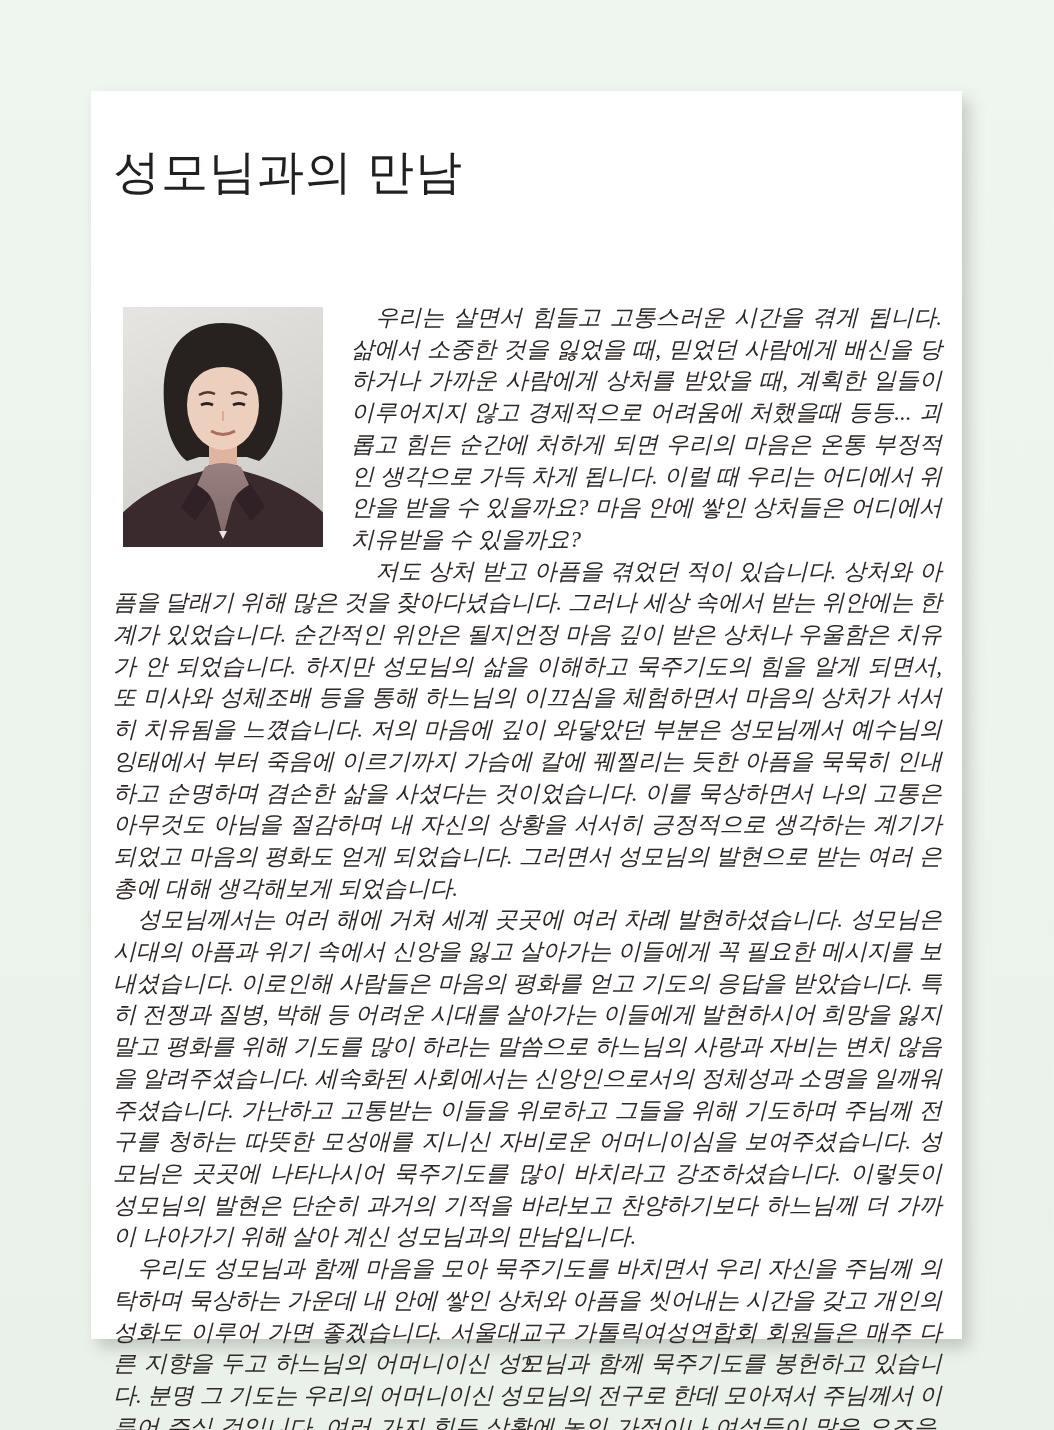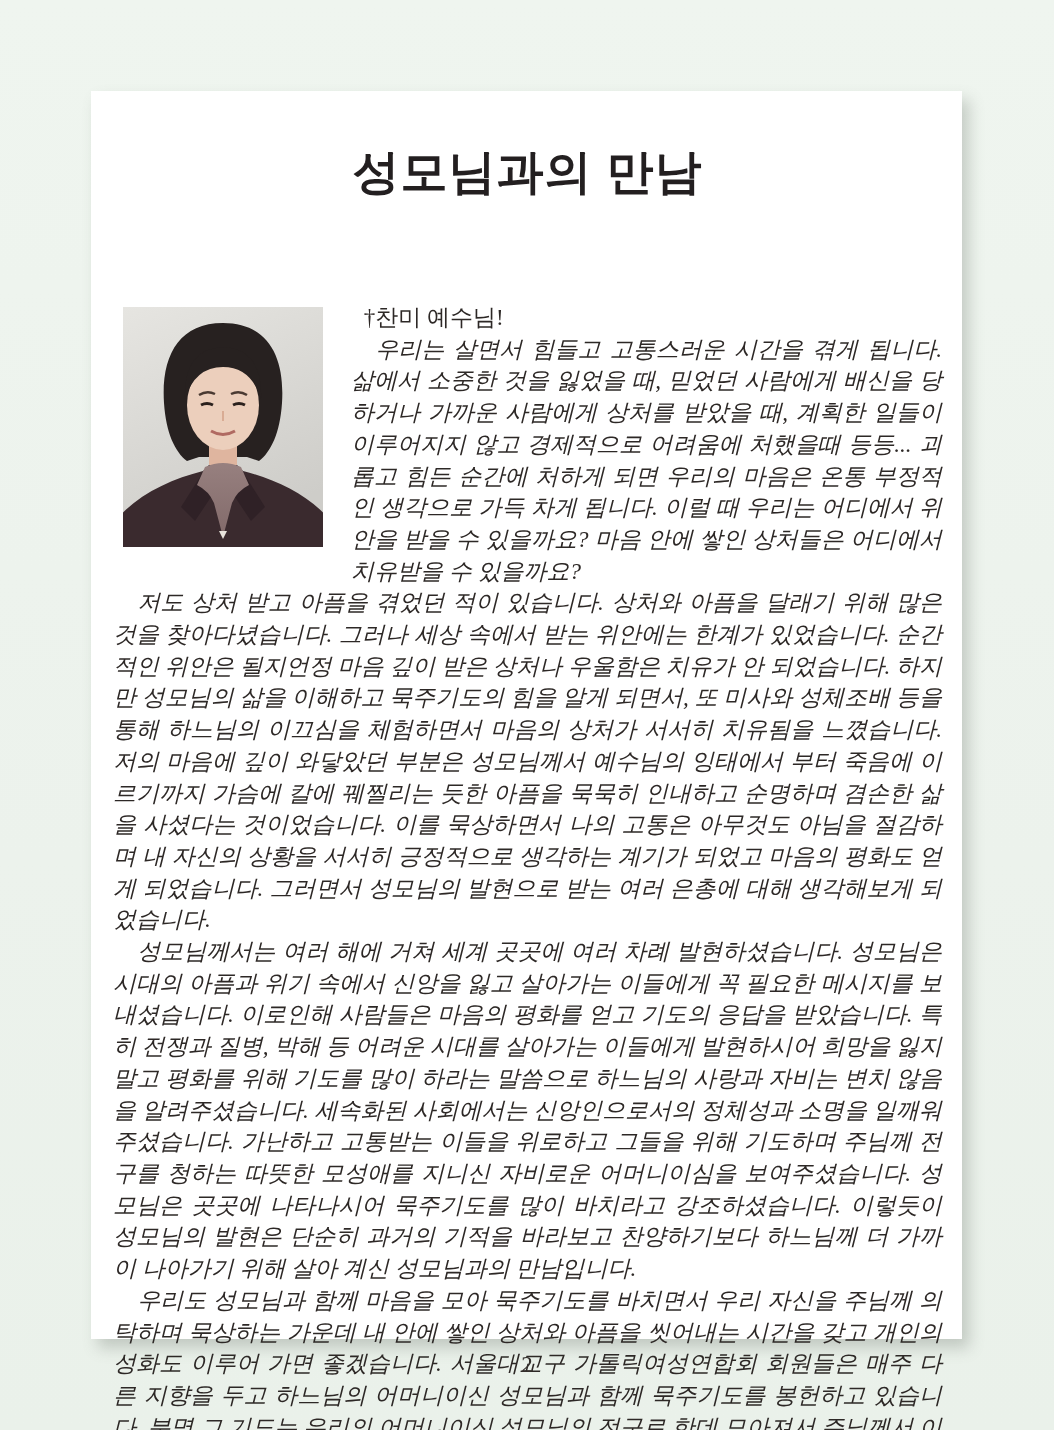--- a/index.html
+++ b/index.html
@@ -18,23 +18,22 @@
     position: absolute;
     left: 91px; top: 91px;
     width: 871px; height: 1248px;
     background: #ffffff;
     box-shadow: 7px 9px 14px rgba(100, 110, 100, 0.30);
     box-sizing: border-box;
     padding: 50px 20px 0 22px;
   }
   .title {
     margin: 0 0 98px 0;
-    text-align: center;
     font-family: "Liberation Sans", sans-serif;
-    font-weight: 700;
+    font-weight: 400;
     font-size: 47px;
     letter-spacing: 1px;
     color: #231f20;
   }
   .article {
     color: #2d2826;
     font-size: 23px;
     line-height: 31.7px;
     text-align: justify;
     word-break: break-all;
@@ -128,21 +127,20 @@
 
             <path d="M82,162 L58,200 L72,214 L96,178 Z" fill="#2f2126"></path>
             <path d="M118,162 L142,200 L128,214 L104,178 Z" fill="#2f2126"></path>
 
             <path d="M82,160 Q100,152 118,160 L126,178 Q114,184 109,196 L100,230 L91,196 Q86,184 74,178 Z" fill="url(#scarfGrad)"></path>
             <path d="M96,224 L100,232 L104,224 Z" fill="#e8e3dc"></path>
           </svg>
         </div>
       </figure>
 
-      <p class="salutation">†찬미 예수님!</p>
       <p class="body-para">우리는 살면서 힘들고 고통스러운 시간을 겪게 됩니다. 삶에서 소중한 것을 잃었을 때, 믿었던 사람에게 배신을 당하거나 가까운 사람에게 상처를 받았을 때, 계획한 일들이 이루어지지 않고 경제적으로 어려움에 처했을때 등등... 괴롭고 힘든 순간에 처하게 되면 우리의 마음은 온통 부정적인 생각으로 가득 차게 됩니다. 이럴 때 우리는 어디에서 위안을 받을 수 있을까요? 마음 안에 쌓인 상처들은 어디에서 치유받을 수 있을까요?</p>
       <p class="body-para">저도 상처 받고 아픔을 겪었던 적이 있습니다. 상처와 아픔을 달래기 위해 많은 것을 찾아다녔습니다. 그러나 세상 속에서 받는 위안에는 한계가 있었습니다. 순간적인 위안은 될지언정 마음 깊이 받은 상처나 우울함은 치유가 안 되었습니다. 하지만 성모님의 삶을 이해하고 묵주기도의 힘을 알게 되면서, 또 미사와 성체조배 등을 통해 하느님의 이끄심을 체험하면서 마음의 상처가 서서히 치유됨을 느꼈습니다. 저의 마음에 깊이 와닿았던 부분은 성모님께서 예수님의 잉태에서 부터 죽음에 이르기까지 가슴에 칼에 꿰찔리는 듯한 아픔을 묵묵히 인내하고 순명하며 겸손한 삶을 사셨다는 것이었습니다. 이를 묵상하면서 나의 고통은 아무것도 아님을 절감하며 내 자신의 상황을 서서히 긍정적으로 생각하는 계기가 되었고 마음의 평화도 얻게 되었습니다. 그러면서 성모님의 발현으로 받는 여러 은총에 대해 생각해보게 되었습니다.</p>
       <p class="body-para">성모님께서는 여러 해에 거쳐 세계 곳곳에 여러 차례 발현하셨습니다. 성모님은 시대의 아픔과 위기 속에서 신앙을 잃고 살아가는 이들에게 꼭 필요한 메시지를 보내셨습니다. 이로인해 사람들은 마음의 평화를 얻고 기도의 응답을 받았습니다. 특히 전쟁과 질병, 박해 등 어려운 시대를 살아가는 이들에게 발현하시어 희망을 잃지 말고 평화를 위해 기도를 많이 하라는 말씀으로 하느님의 사랑과 자비는 변치 않음을 알려주셨습니다. 세속화된 사회에서는 신앙인으로서의 정체성과 소명을 일깨워 주셨습니다. 가난하고 고통받는 이들을 위로하고 그들을 위해 기도하며 주님께 전구를 청하는 따뜻한 모성애를 지니신 자비로운 어머니이심을 보여주셨습니다. 성모님은 곳곳에 나타나시어 묵주기도를 많이 바치라고 강조하셨습니다. 이렇듯이 성모님의 발현은 단순히 과거의 기적을 바라보고 찬양하기보다 하느님께 더 가까이 나아가기 위해 살아 계신 성모님과의 만남입니다.</p>
       <p class="body-para">우리도 성모님과 함께 마음을 모아 묵주기도를 바치면서 우리 자신을 주님께 의탁하며 묵상하는 가운데 내 안에 쌓인 상처와 아픔을 씻어내는 시간을 갖고 개인의 성화도 이루어 가면 좋겠습니다. 서울대교구 가톨릭여성연합회 회원들은 매주 다른 지향을 두고 하느님의 어머니이신 성모님과 함께 묵주기도를 봉헌하고 있습니다. 분명 그 기도는 우리의 어머니이신 성모님의 전구로 한데 모아져서 주님께서 이루어 주실 것입니다. 여러 가지 힘든 상황에 놓인 가정이나 여성들이 많은 요즈음, 우리의 기도와 희생이 그들에게 조금이나마 위로와 희망이 되기를 기도드립니다.</p>
 
     </div>
   </div>
 
   <div class="page-number">2</div>
 

